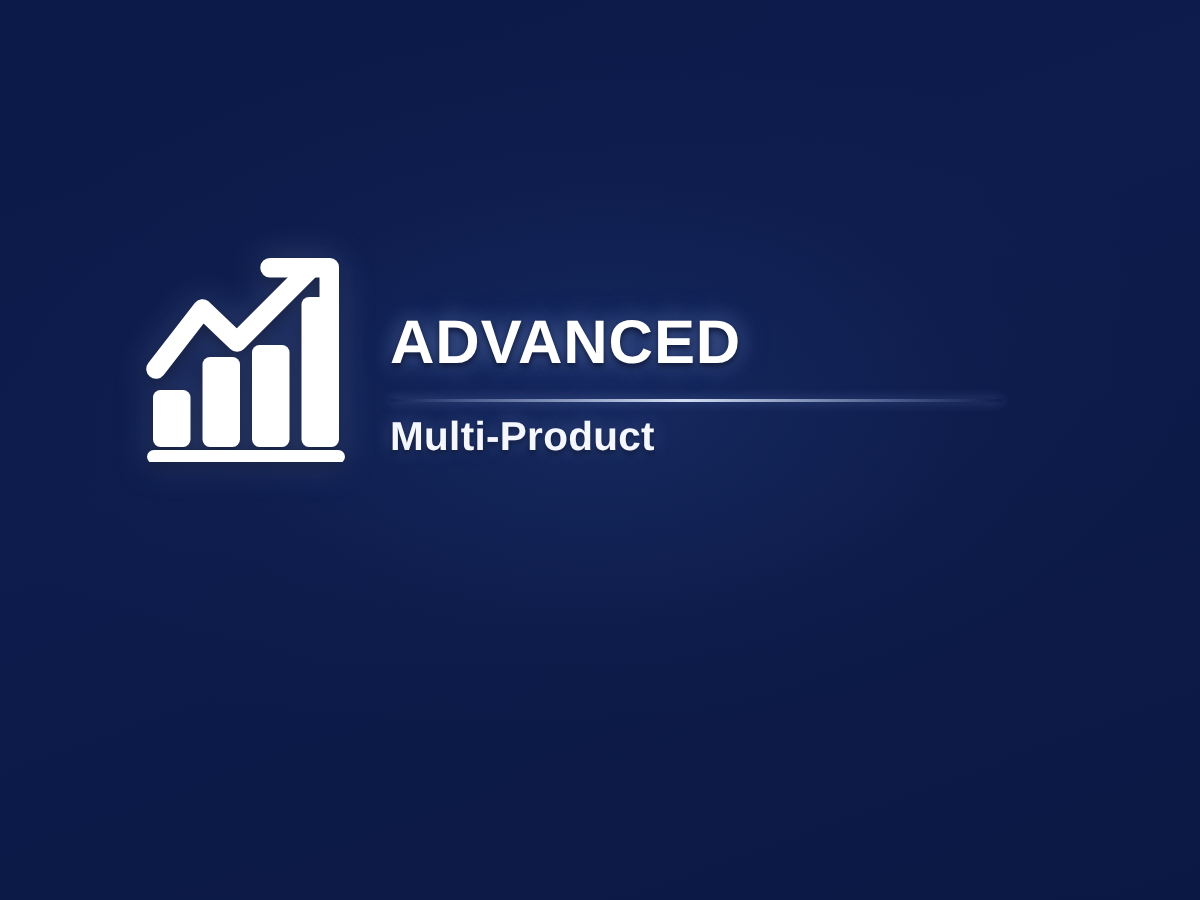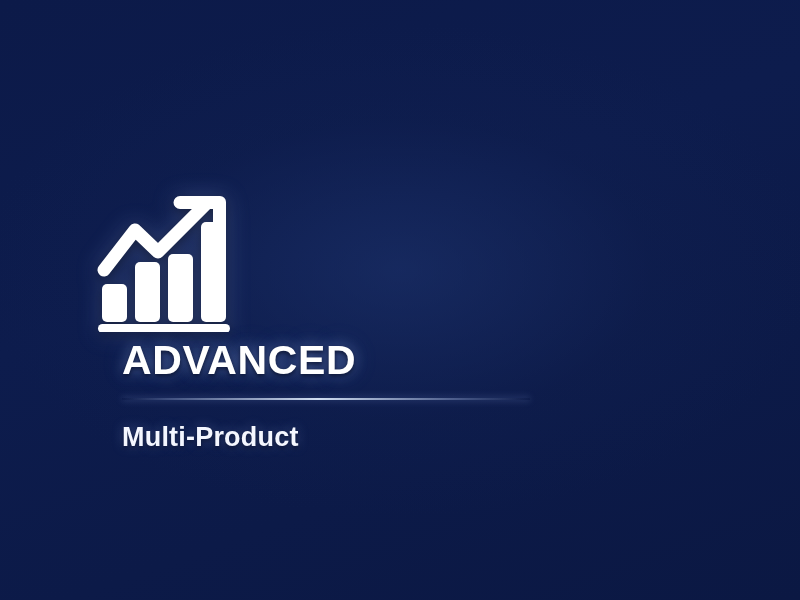--- a/index.html
+++ b/index.html
@@ -26,24 +26,24 @@
                       rgba(18, 34, 82, 0.25) 45%,
                       rgba(13, 28, 77, 0.0) 75%),
       linear-gradient(160deg, #0c1a49 0%, #0d1c4d 40%, #0b1843 100%);
     overflow: hidden;
   }
 
   
   #brand-lockup {
     position: absolute;
     left: 96px;
-    top: 184px;
+    top: 160px;
     display: flex;
-    flex-direction: column;
-    align-items: flex-start;
+    flex-direction: row;
+    align-items: flex-end;
   }
 
   
   #growth-chart-icon {
     width: 138px;
     height: 142px;
     flex: 0 0 auto;
     margin-top: 6px;
     filter: drop-shadow(0 3px 6px rgba(0, 0, 0, 0.45))
             drop-shadow(0 0 10px rgba(150, 180, 255, 0.28));
@@ -80,21 +80,21 @@
     background: linear-gradient(to right,
       rgba(190, 210, 255, 0.00) 0%,
       rgba(190, 210, 255, 0.30) 12%,
       rgba(225, 238, 255, 0.92) 48%,
       rgba(190, 210, 255, 0.34) 82%,
       rgba(190, 210, 255, 0.00) 100%);
     box-shadow: 0 0 7px rgba(160, 190, 255, 0.40);
   }
 
   #subtitle {
-    margin-top: 20px;
+    margin-top: 6px;
     font-size: 27px;
     font-weight: bold;
     letter-spacing: 0.2px;
     line-height: 34px;
     color: #f4f7ff;
     white-space: nowrap;
     text-shadow:
       0 2px 4px rgba(4, 10, 32, 0.70),
       0 0 12px rgba(160, 190, 255, 0.34);
   }

